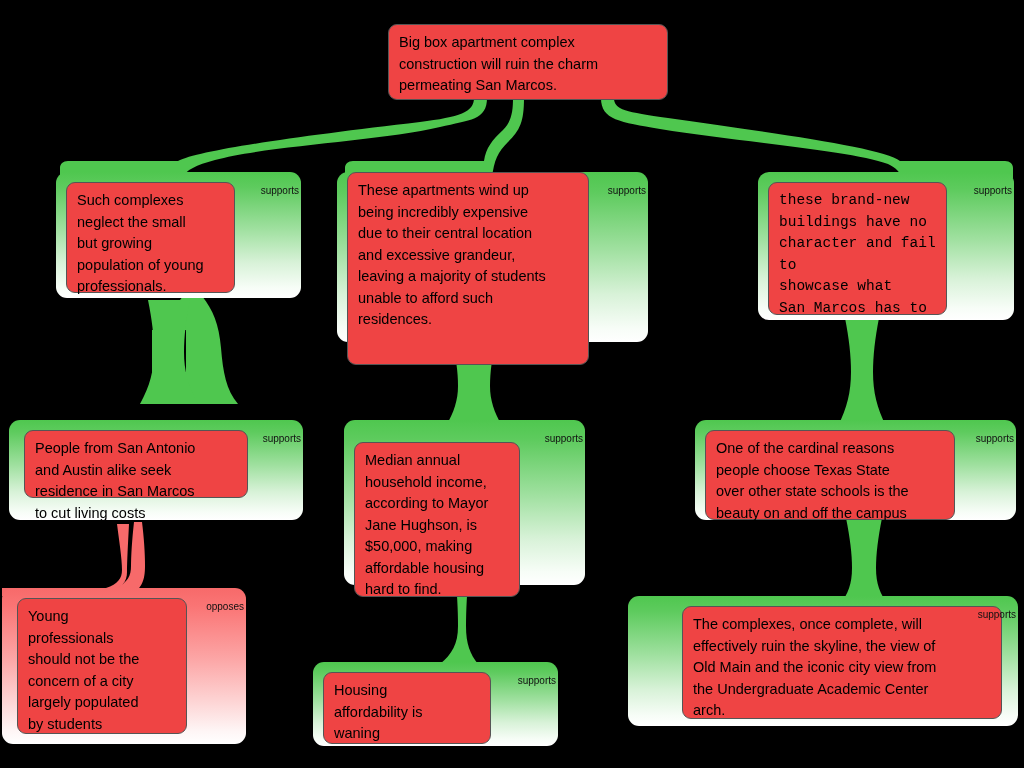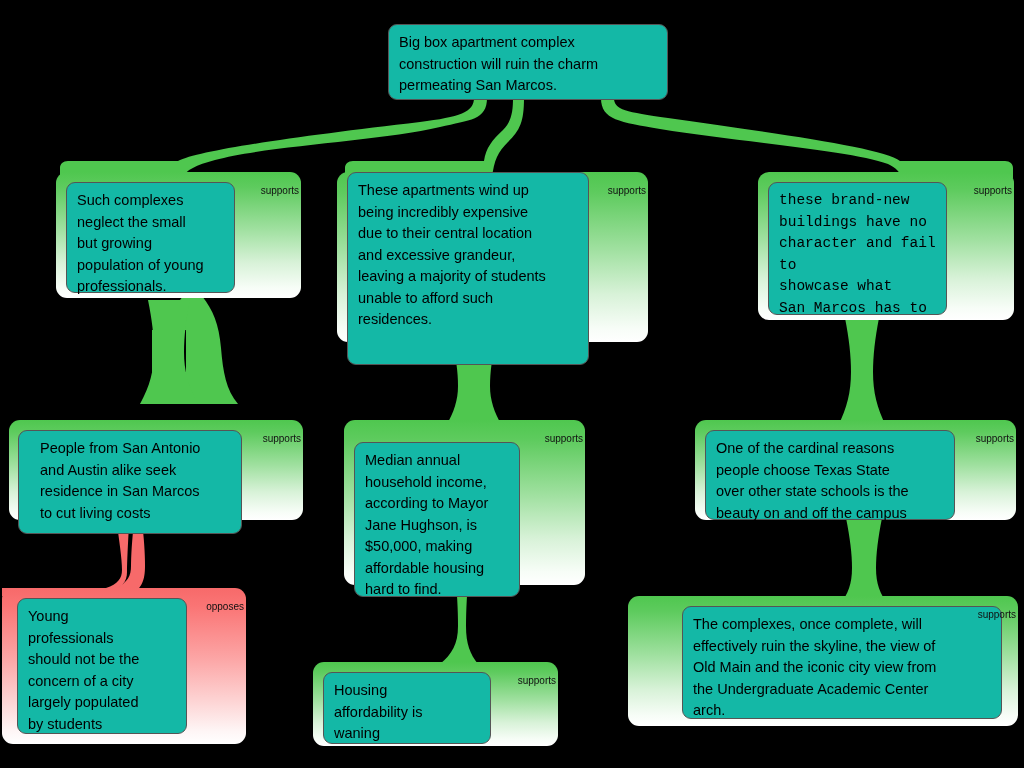--- a/index.html
+++ b/index.html
@@ -50,21 +50,21 @@
   .panel.supports {
     background: linear-gradient(to bottom, #4fc74f 0%, #5ecb5e 12%, #9fe09f 45%, #d8f2d8 72%, #f7fdf7 92%, #ffffff 100%);
   }
   .panel.opposes {
     background: linear-gradient(to bottom, #f76a6a 0%, #fa7575 12%, #fca5a5 45%, #fdd3d3 72%, #fef6f6 92%, #ffffff 100%);
   }
 
   
   .card {
     position: absolute;
-    background: #14b8a6;
+    background: #ef4444;
     border: 1px solid #555555;
     border-radius: 9px;
     box-sizing: border-box;
     z-index: 3;
     display: flex;
     align-items: flex-start;
   }
   .card-text {
     display: block;
     font-size: 14.5px;
@@ -217,21 +217,21 @@
 character and fail to
 showcase what
 San Marcos has to
 offer.</span>
     </div>
     <span class="relation-label" style="left:254px; top:12px; transform:translateX(-100%);">supports</span>
   </div>
 
   <div class="node" style="left:9px; top:420px; width:294px; height:100px;">
     <div class="panel supports" style="width:294px; height:100px;"></div>
-    <div class="card" style="left:9px; top:10px; width:224px; height:104px;padding-left:11px;">
+    <div class="card" style="left:15px; top:10px; width:224px; height:68px;">
       <span class="card-text">People from San Antonio
 and Austin alike seek
 residence in San Marcos
 to cut living costs</span>
     </div>
     <span class="relation-label" style="left:292px; top:12px; transform:translateX(-100%);">supports</span>
   </div>
 
   <div class="node" style="left:344px; top:420px; width:241px; height:165px;">
     <div class="panel supports" style="width:241px; height:165px;"></div>

